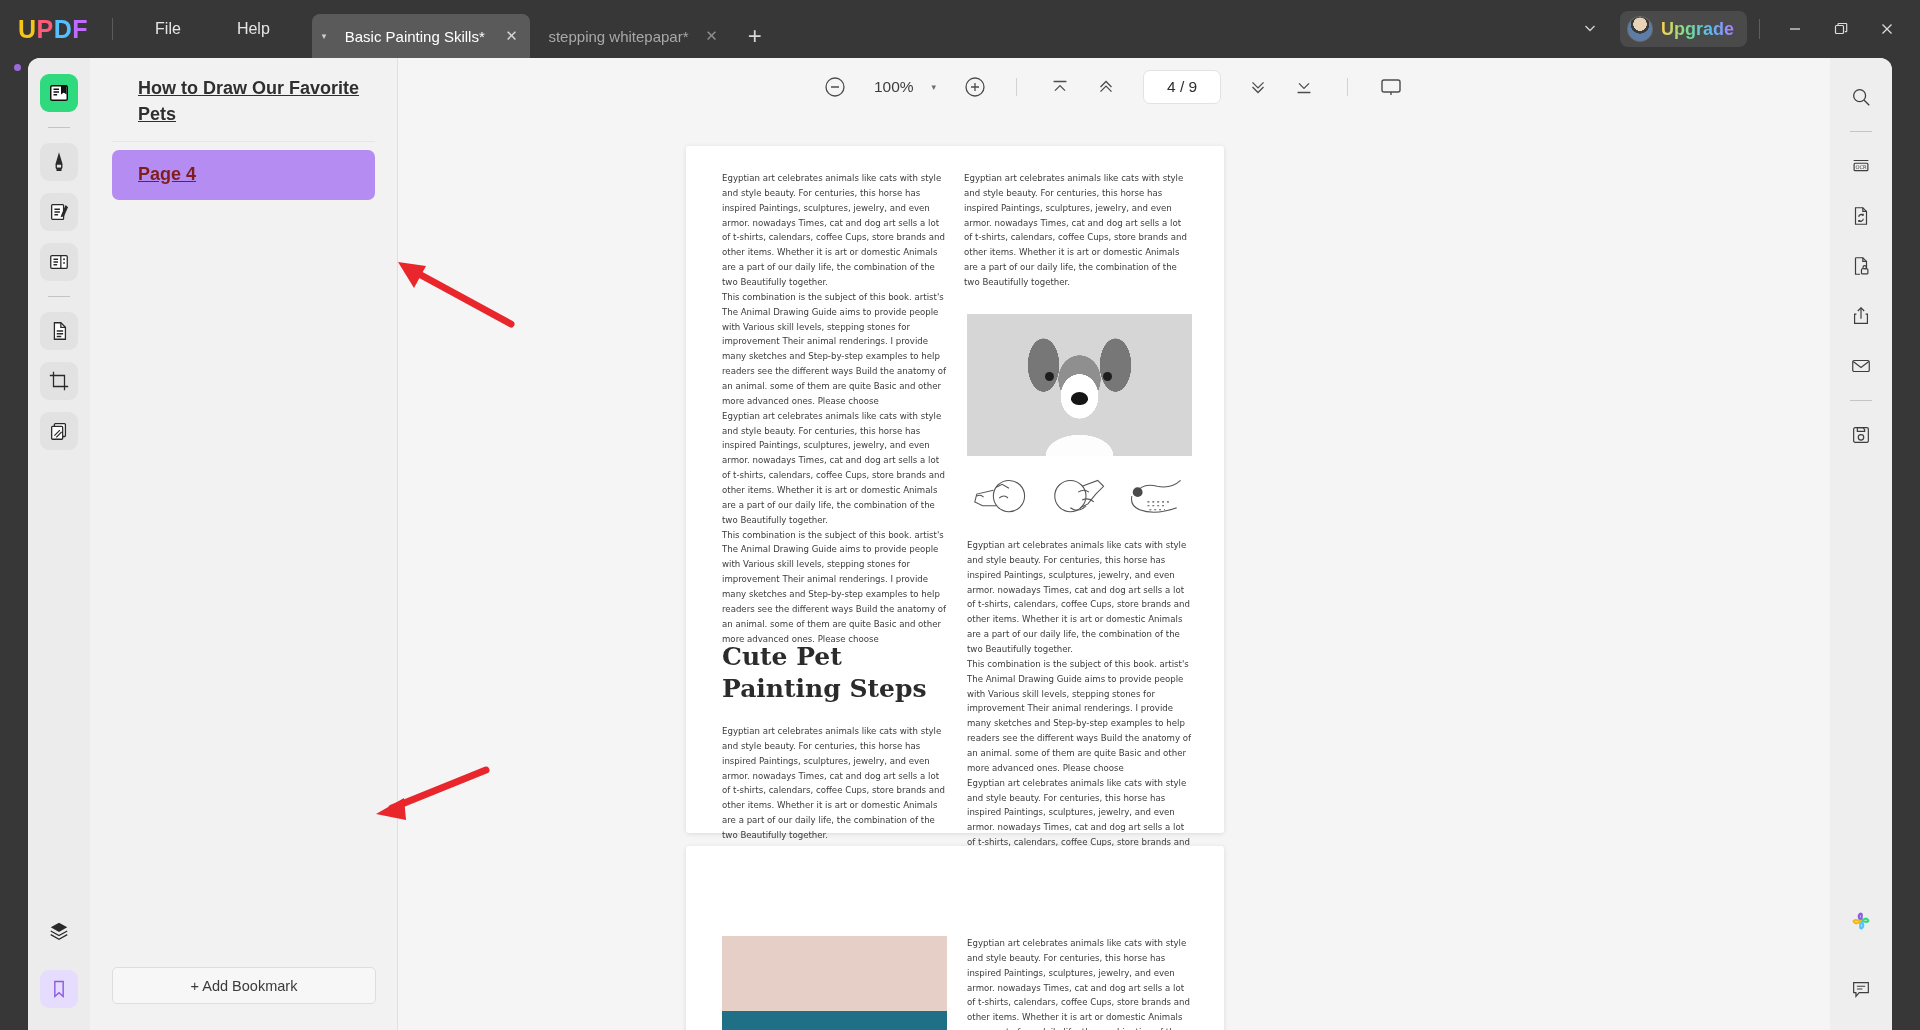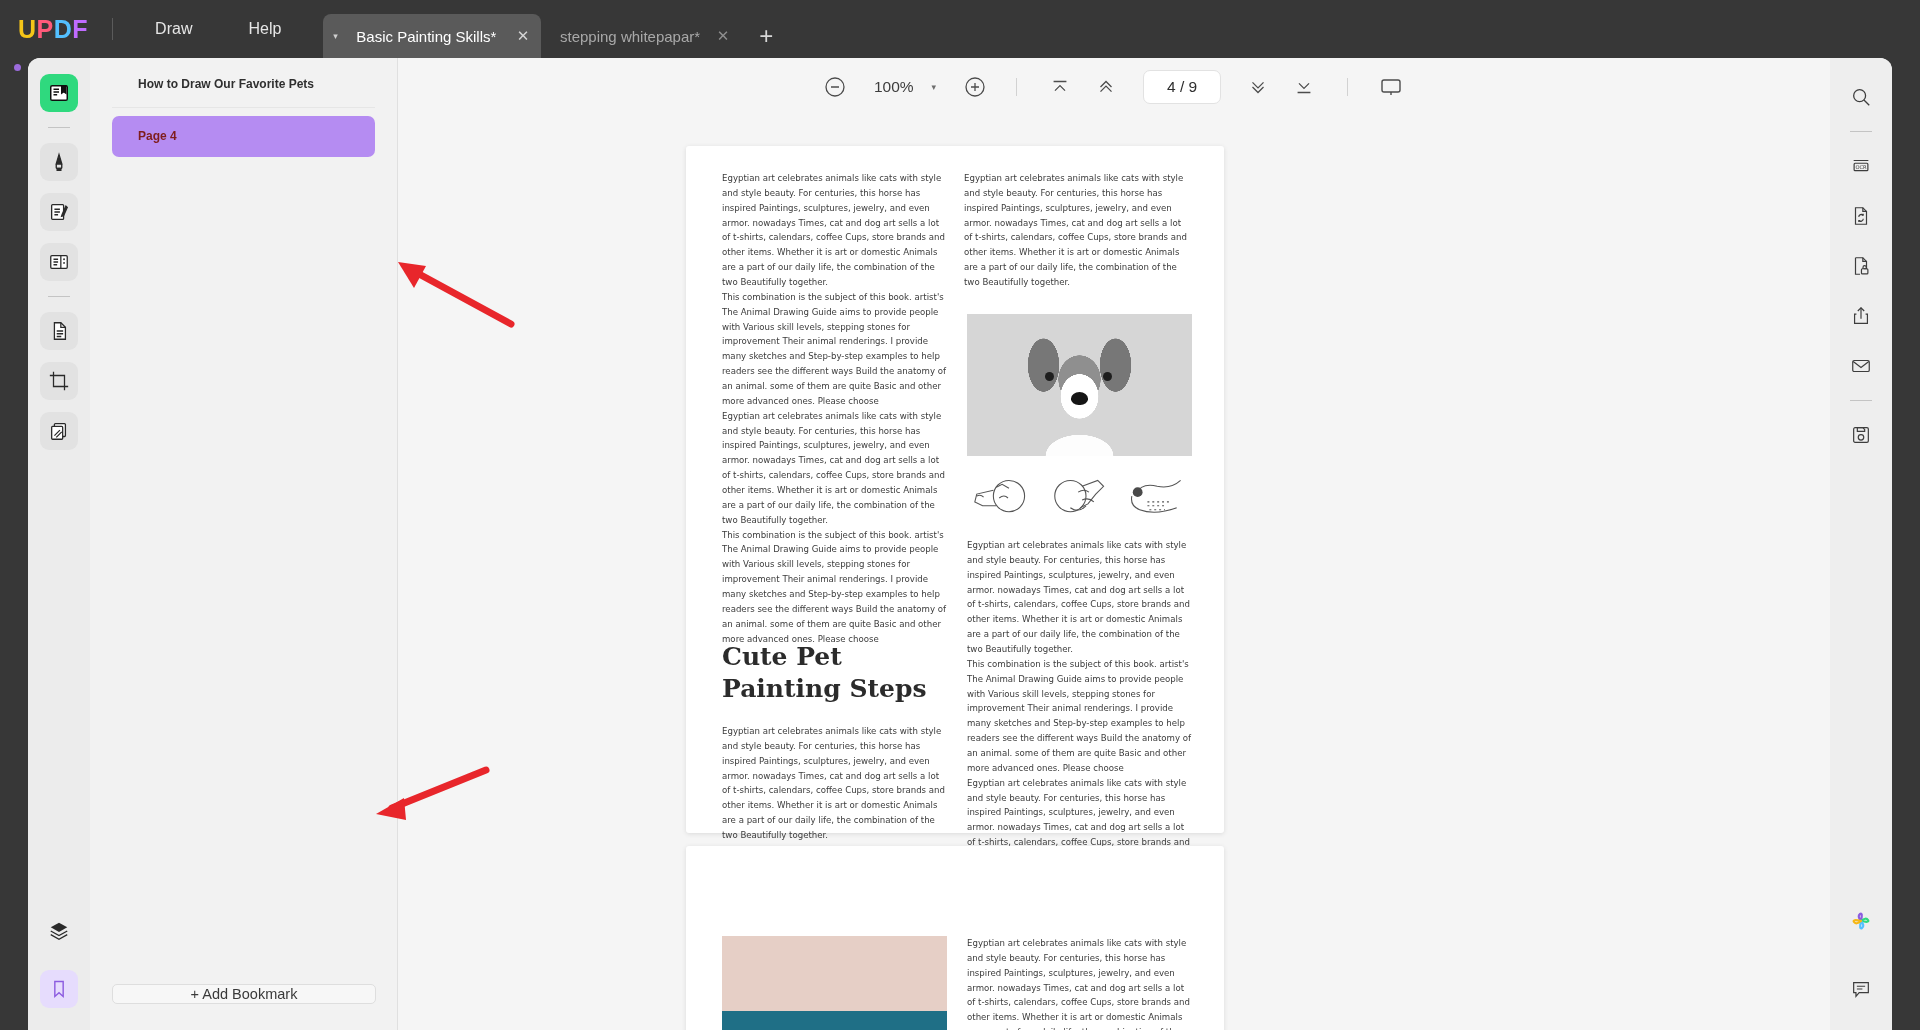--- a/index.html
+++ b/index.html
@@ -76,29 +76,29 @@
   .rail-div { width:22px; height:1px; background:#c4c4c4; margin:9px 0; }
   .rail-spacer { flex:1; }
 
   
   .bookmark-panel {
     position:absolute; left:62px; top:0; width:308px; height:972px;
     background:#f2f2f2; border-right:1px solid #e0e0e0;
   }
   .bm-list { padding-top:4px; }
   .bm-item {
-    margin:0 22px; padding:14px 0 14px 26px; font-size:12px; font-weight:700; color:#2f2f2f;
-    border-bottom:1px solid #e6e6e6; line-height:1.42;
+    margin:0 22px; padding:14px 0 14px 26px; font-size:18px; font-weight:700; color:#2f2f2f;
+    border-bottom:1px solid #e6e6e6; line-height:1.42;text-decoration:underline;
   }
   .bm-item.selected {
     background:#b58cf2; color:#7f1d1d; border-radius:7px; border-bottom:none;
     margin:8px 22px; padding:12px 0 12px 26px;
   }
   .add-bookmark {
-    position:absolute; left:22px; bottom:26px; width:264px; height:20px;
+    position:absolute; left:22px; bottom:26px; width:264px; height:37px;
     background:#f7f7f7; border:1px solid #dedede; border-radius:5px;
     display:flex; align-items:center; justify-content:center;
     font-size:14.5px; color:#3a3a3a;
   }
 
   
   .right-rail {
     position:absolute; right:0; top:0; width:62px; height:972px;
     background:#eeeeee; display:flex; flex-direction:column; align-items:center; padding-top:14px;
   }
@@ -173,36 +173,64 @@
 <div class="app">
 
   <div class="titlebar">
     <div class="logo">
       <span>U</span>
       <span>P</span>
       <span>D</span>
       <span>F</span>
     </div>
     <div class="vdiv"></div>
-    <div class="menu-item">Draw</div>
+    <div class="menu-item">File</div>
     <div class="menu-item" style="margin-left:20px;">Help</div>
 
     <div class="tabs">
       <div class="tab active">
         <span class="caret">▾</span>
         <span class="tab-title">Basic Painting Skills*</span>
         <span class="tab-close">✕</span>
       </div>
       <div class="tab inactive">
         <span class="tab-title">stepping whitepapar*</span>
         <span class="tab-close">✕</span>
       </div>
       <div class="newtab">+</div>
     </div>
 
+    <div class="titlebar-right">
+      <div class="chev-down">
+        <svg width="16" height="16" viewBox="0 0 16 16" fill="none" stroke="#d0d0d0" stroke-width="1.4">
+          <path d="M3.5 6 L8 10.5 L12.5 6"></path>
+          </svg>
+      </div>
+      <div class="upgrade">
+        <div class="avatar"></div>
+        <div class="upgrade-text">Upgrade</div>
+      </div>
+      <div class="tb-sep"></div>
+      <div class="wctrl">
+        <svg width="16" height="16" viewBox="0 0 16 16" stroke="#dcdcdc" stroke-width="1.3">
+            <path d="M3 8 H13"></path>
+          </svg>
+      </div>
+      <div class="wctrl">
+        <svg width="16" height="16" viewBox="0 0 16 16" fill="none" stroke="#dcdcdc" stroke-width="1.2">
+          <rect x="2.5" y="4.5" width="8" height="8" rx="1"></rect>
+            <path d="M5 4.5 V3.2 a.7.7 0 0 1 .7-.7 H13 a.7.7 0 0 1 .7.7 V10 a.7.7 0 0 1-.7.7 h-1.2"></path>
+          </svg>
+      </div>
+      <div class="wctrl">
+        <svg width="16" height="16" viewBox="0 0 16 16" stroke="#dcdcdc" stroke-width="1.3">
+            <path d="M3.5 3.5 L12.5 12.5 M12.5 3.5 L3.5 12.5"></path>
+          </svg>
+      </div>
+    </div>
   </div>
 
   <div class="dot"></div>
 
   <div class="frame">
 
     <div class="left-rail">
       <div class="rail-btn active-green">
         <svg width="22" height="22" viewBox="0 0 24 24" fill="none" stroke="#0f0f0f" stroke-width="1.6">
           <rect x="3" y="4" width="18" height="16" rx="1.5" fill="#fff"></rect>

